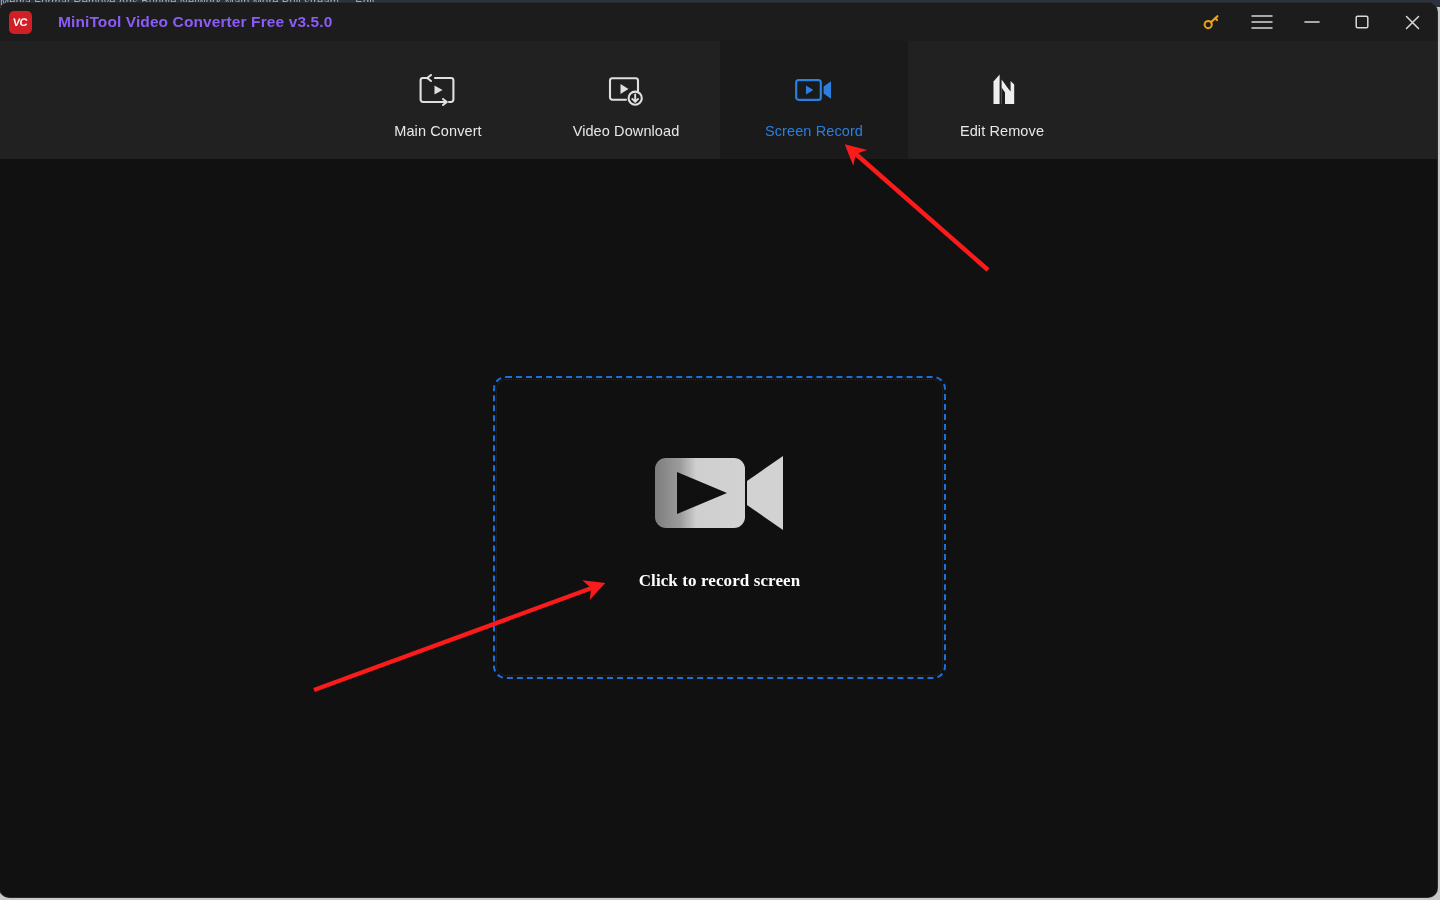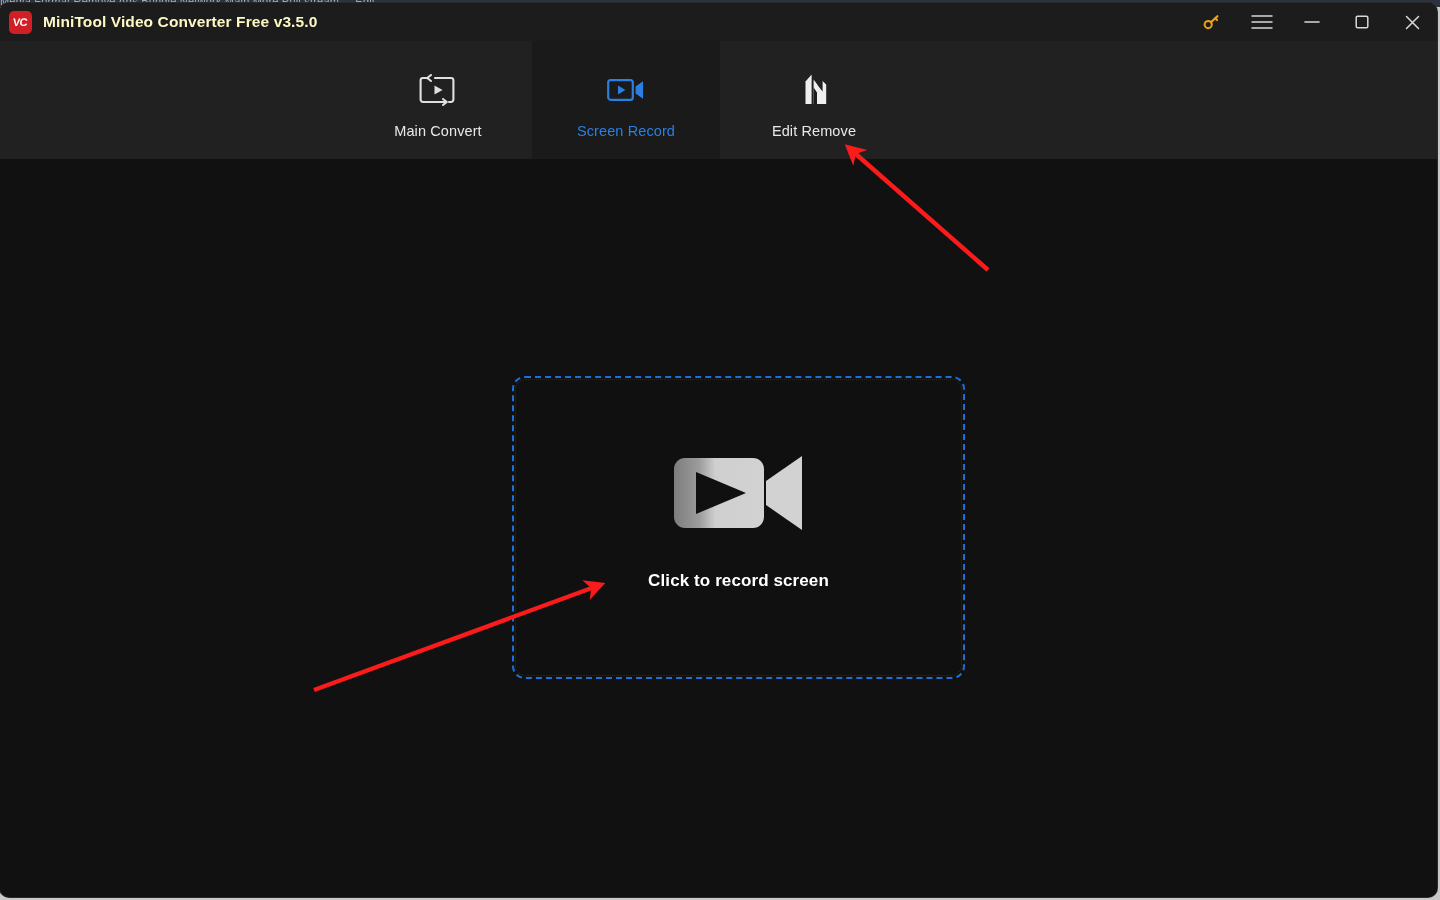--- a/index.html
+++ b/index.html
@@ -48,22 +48,22 @@
     display:flex; align-items:center; justify-content:center;
     flex:none;
   }
   #app-logo .vc {
     color:#fff; font-size:11px; font-weight:bold;
     font-family:"Liberation Sans", sans-serif;
     letter-spacing:-0.6px;
     transform:skewX(-6deg);
   }
   #app-title {
-    margin-left:11px;
-    color:#fef9c3; font-size:15.5px; font-weight:bold;
+    margin-left:26px;
+    color:#8b5cf6; font-size:15.5px; font-weight:bold;
     letter-spacing:.1px;
     white-space:nowrap;
   }
   #title-actions {
     margin-left:auto; display:flex; align-items:center; height:100%;
   }
   .tb-btn {
     width:50px; height:38px;
     display:flex; align-items:center; justify-content:center;
     cursor:pointer; flex:none;
@@ -97,28 +97,29 @@
 
   
   #content {
     position:relative;
     width:100%; height:calc(100% - 38px - 118px);
     background:#111111;
   }
 
   #drop-zone {
     position:absolute;
-    left:512px; top:217px;
+    left:493px; top:217px;
     width:453px; height:303px;
     border:2px dashed #1e6fd9;
     border-radius:13px;
     display:flex; flex-direction:column;
     align-items:center; justify-content:center;
     cursor:pointer;
     background:#101010;
+    font-family:Liberation Serif, serif;
   }
   #drop-zone::after {
     content:"";
     position:absolute; inset:1px;
     border:1px dotted #2a2a2a;
     border-radius:11px;
     pointer-events:none;
   }
   #record-icon { margin-bottom:35px; margin-top:-10px; }
   #drop-label {
@@ -195,20 +196,31 @@
           <path d="M22 30 H28" fill="none" stroke="#e0e0e0" stroke-width="2.1" stroke-linecap="round"></path>
           <path d="M32 30 H34 A2.4 2.4 0 0 0 36.4 27.6 V8.4 A2.4 2.4 0 0 0 34 6 H18" fill="none" stroke="#e0e0e0" stroke-width="2.1" stroke-linecap="round"></path>
           <path d="M14 3 L10.2 6 L14 9" fill="none" stroke="#e0e0e0" stroke-width="2.1" stroke-linecap="round" stroke-linejoin="round"></path>
           <path d="M26 27 L29.8 30 L26 33" fill="none" stroke="#e0e0e0" stroke-width="2.1" stroke-linecap="round" stroke-linejoin="round"></path>
           <path d="M17.5 13.5 L25.5 18 L17.5 22.5 Z" fill="#e0e0e0"></path>
         </svg>
       </div>
       <div class="tab-label">Main Convert</div>
     </div>
 
+    <div class="nav-tab">
+      <div class="tab-icon">
+        <svg width="42" height="36" viewBox="0 0 42 36">
+          <path d="M33 20 V8.6 A2.4 2.4 0 0 0 30.6 6.2 H7.4 A2.4 2.4 0 0 0 5 8.6 V25.4 A2.4 2.4 0 0 0 7.4 27.8 H21" fill="none" stroke="#e0e0e0" stroke-width="2.1" stroke-linecap="round" stroke-linejoin="round"></path>
+          <path d="M15.5 12 L23.5 17 L15.5 22 Z" fill="#e0e0e0"></path>
+          <circle cx="30.2" cy="26.2" r="6.6" fill="none" stroke="#e0e0e0" stroke-width="2.1"></circle>
+          <path d="M30.2 22.4 V29.6 M27.3 26.9 L30.2 29.9 L33.1 26.9" fill="none" stroke="#e0e0e0" stroke-width="1.9" stroke-linecap="round" stroke-linejoin="round"></path>
+        </svg>
+      </div>
+      <div class="tab-label">Video Download</div>
+    </div>
 
     <div class="nav-tab active">
       <div class="tab-icon">
         <svg width="42" height="34" viewBox="0 0 42 34">
           <rect x="3.2" y="7.2" width="24.6" height="19.6" rx="2.4" fill="none" stroke="#2b7fe0" stroke-width="2.2"></rect>
           <path d="M13 12.6 L20.4 17 L13 21.4 Z" fill="#2b7fe0"></path>
           <path d="M30.6 13.4 L38 8.3 V25.7 L30.6 20.6 Z" fill="#2b7fe0"></path>
         </svg>
       </div>
       <div class="tab-label">Screen Record</div>

